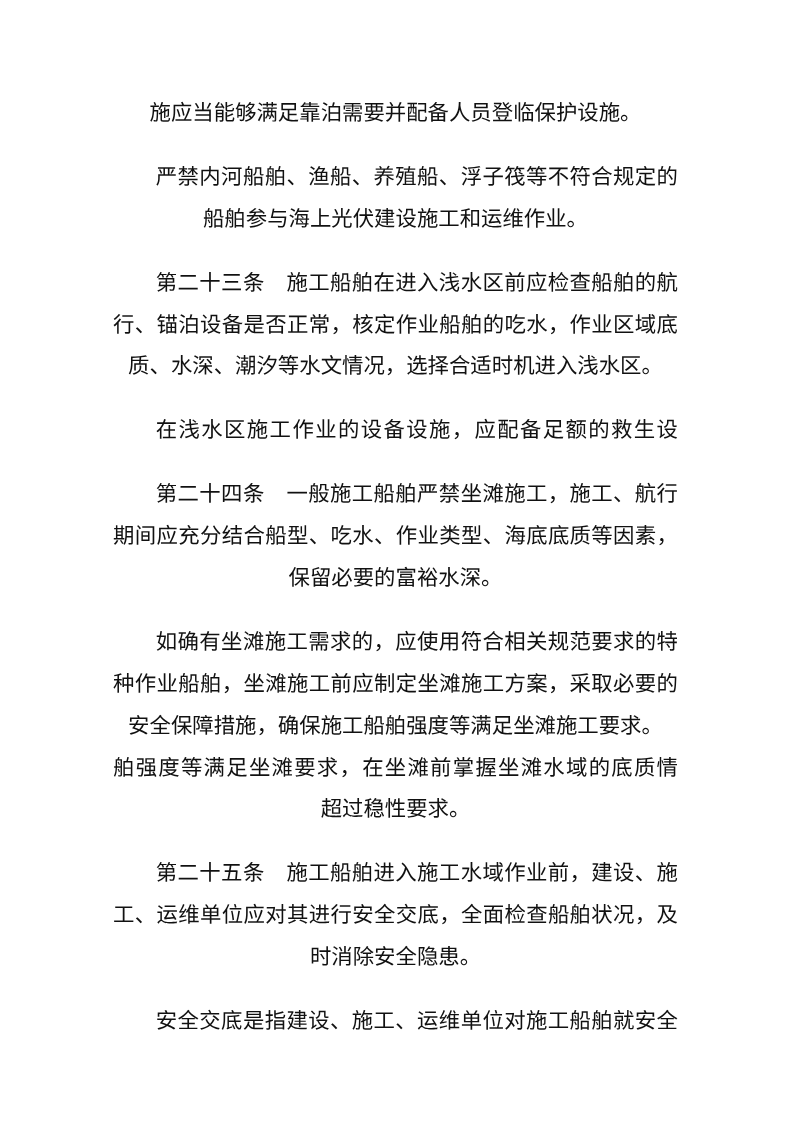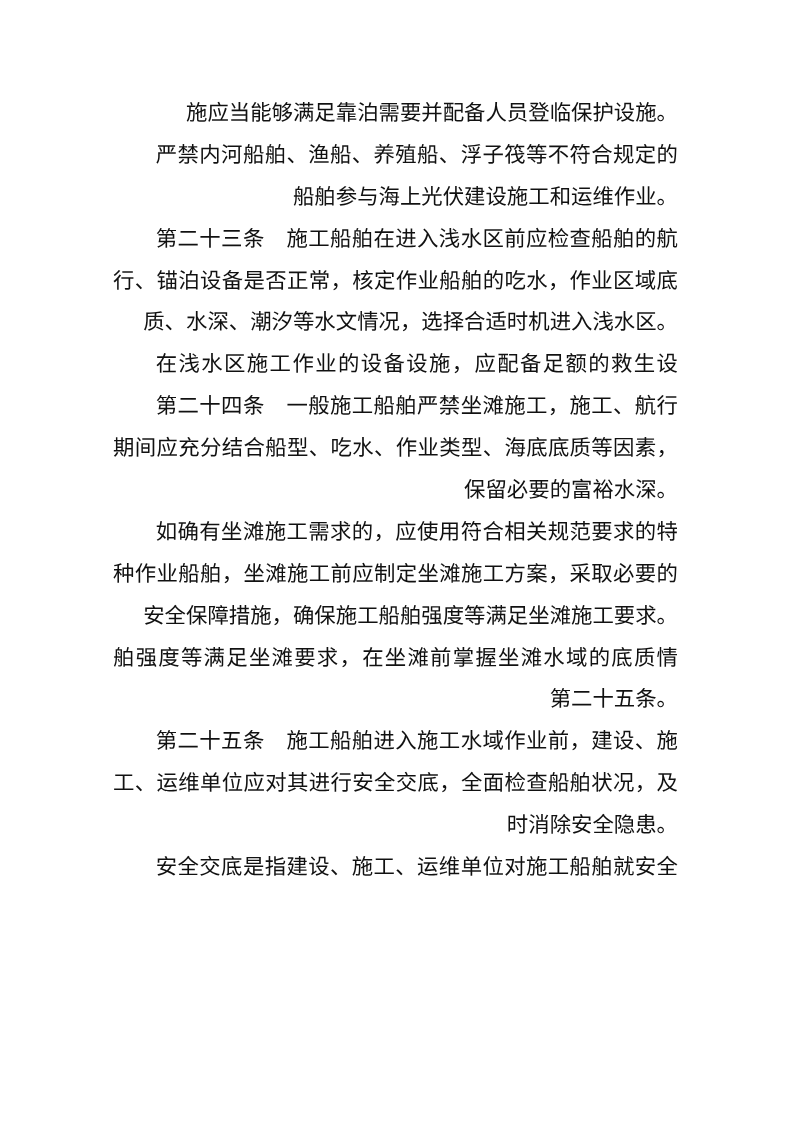--- a/index.html
+++ b/index.html
@@ -32,24 +32,25 @@
     text-align: justify;
     
     text-align-last: justify;
     text-justify: inter-character;
     height: 41.9px;
     overflow: visible;
     white-space: nowrap;
   }
   .text-line.indent {
     text-indent: 2em;
+    margin-top: 22px;
   }
   .text-line.para-end {
     text-align-last: auto;
-    text-align: right;
+    text-align: center;
   }
 </style>
 </head>
 <body>
 
 <div class="doc-page">
   <div class="page-content">
     <div class="text-line para-end">施应当能够满足靠泊需要并配备人员登临保护设施。</div>
     <div class="text-line indent">严禁内河船舶、渔船、养殖船、浮子筏等不符合规定的</div>
     <div class="text-line para-end">船舶参与海上光伏建设施工和运维作业。</div>
@@ -57,19 +58,19 @@
     <div class="text-line">行、锚泊设备是否正常，核定作业船舶的吃水，作业区域底</div>
     <div class="text-line para-end">质、水深、潮汐等水文情况，选择合适时机进入浅水区。</div>
     <div class="text-line indent">在浅水区施工作业的设备设施，应配备足额的救生设</div>
     <div class="text-line indent">第二十四条　一般施工船舶严禁坐滩施工，施工、航行</div>
     <div class="text-line">期间应充分结合船型、吃水、作业类型、海底底质等因素，</div>
     <div class="text-line para-end">保留必要的富裕水深。</div>
     <div class="text-line indent">如确有坐滩施工需求的，应使用符合相关规范要求的特</div>
     <div class="text-line">种作业船舶，坐滩施工前应制定坐滩施工方案，采取必要的</div>
     <div class="text-line para-end">安全保障措施，确保施工船舶强度等满足坐滩施工要求。</div>
     <div class="text-line">舶强度等满足坐滩要求，在坐滩前掌握坐滩水域的底质情</div>
-    <div class="text-line para-end">第二十五条。</div>
+    <div class="text-line para-end">超过稳性要求。</div>
     <div class="text-line indent">第二十五条　施工船舶进入施工水域作业前，建设、施</div>
     <div class="text-line">工、运维单位应对其进行安全交底，全面检查船舶状况，及</div>
     <div class="text-line para-end">时消除安全隐患。</div>
     <div class="text-line indent">安全交底是指建设、施工、运维单位对施工船舶就安全</div>
   </div>
 </div>
 
 </body></html>

